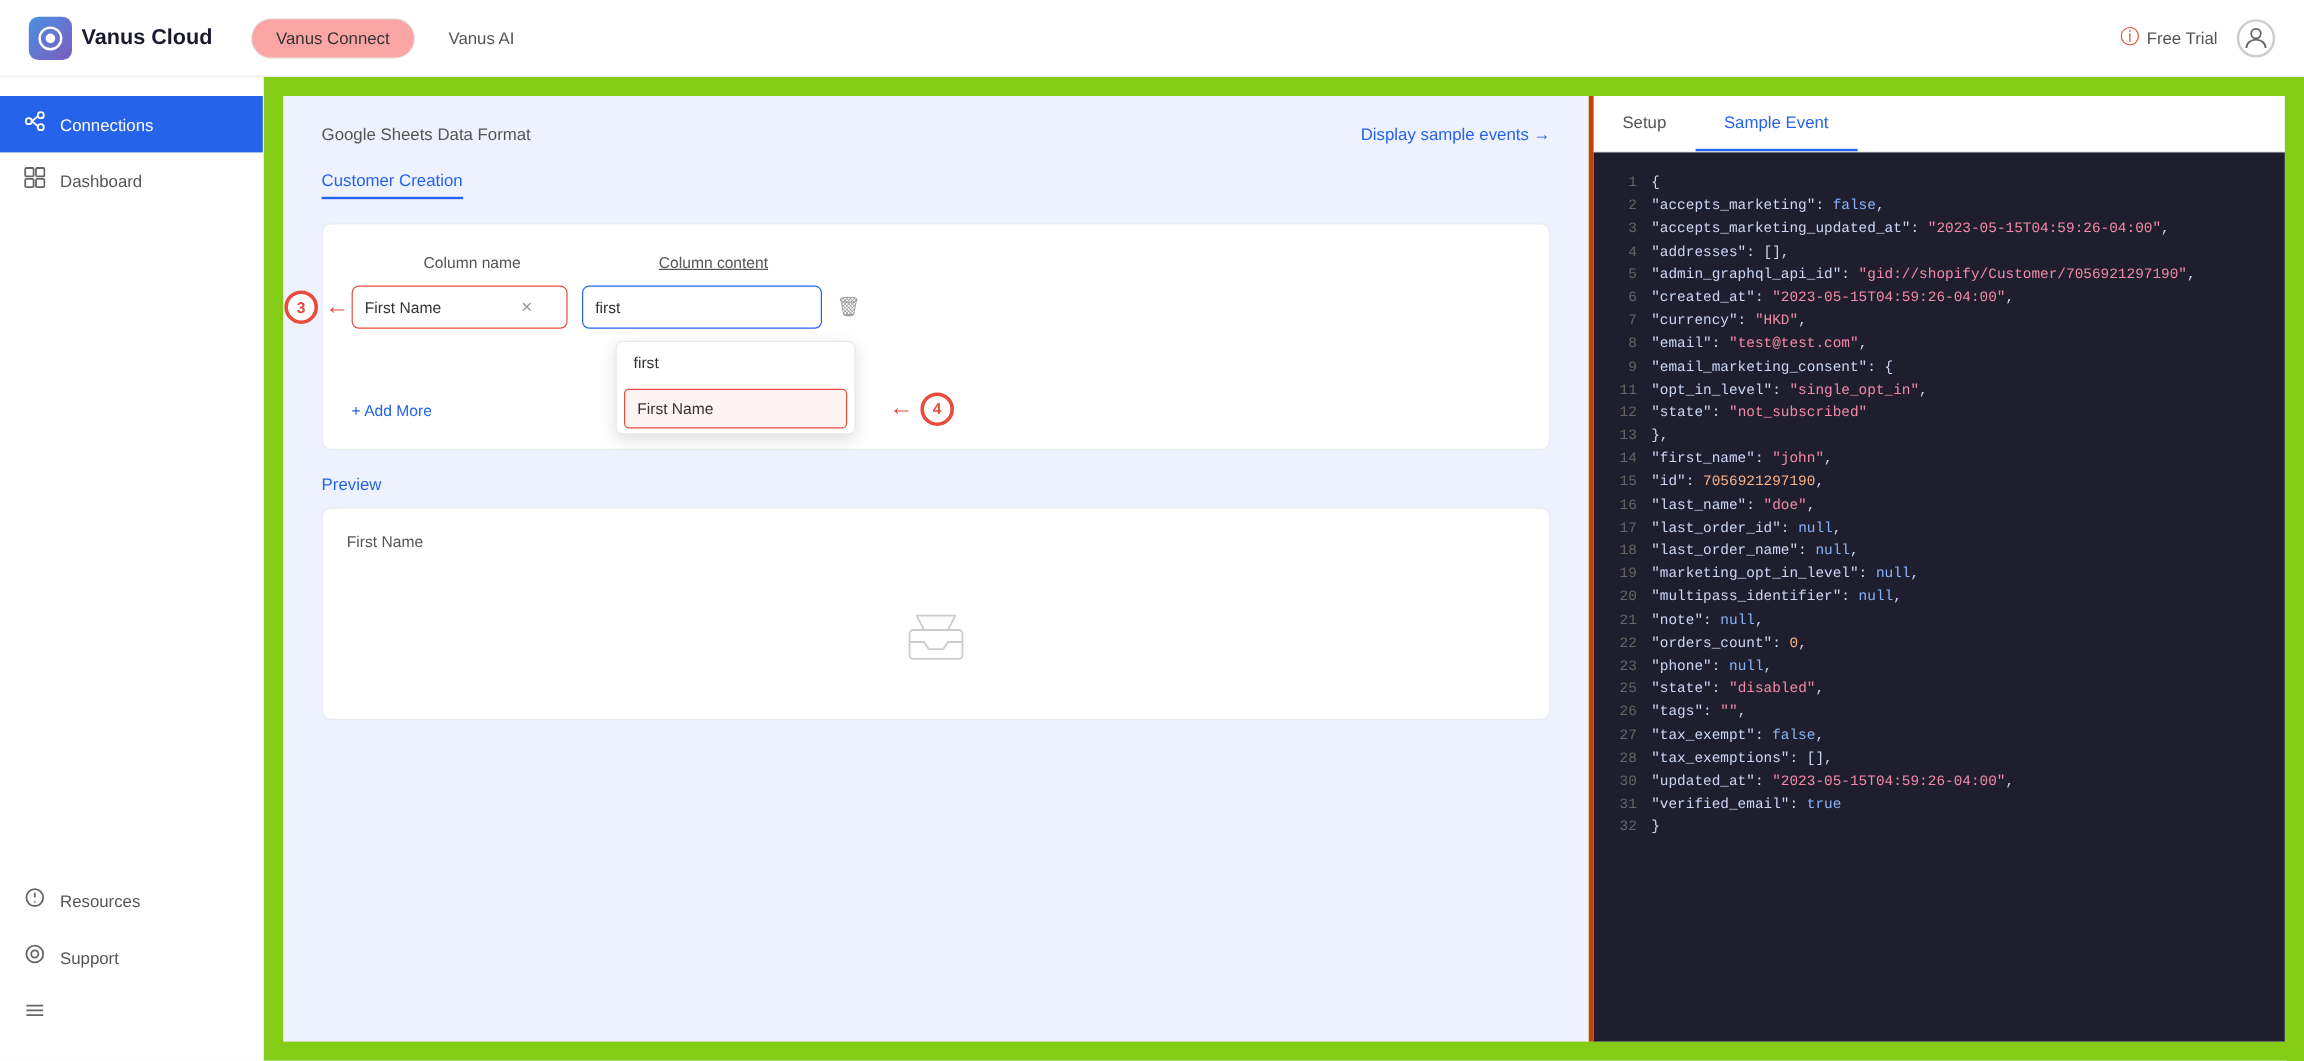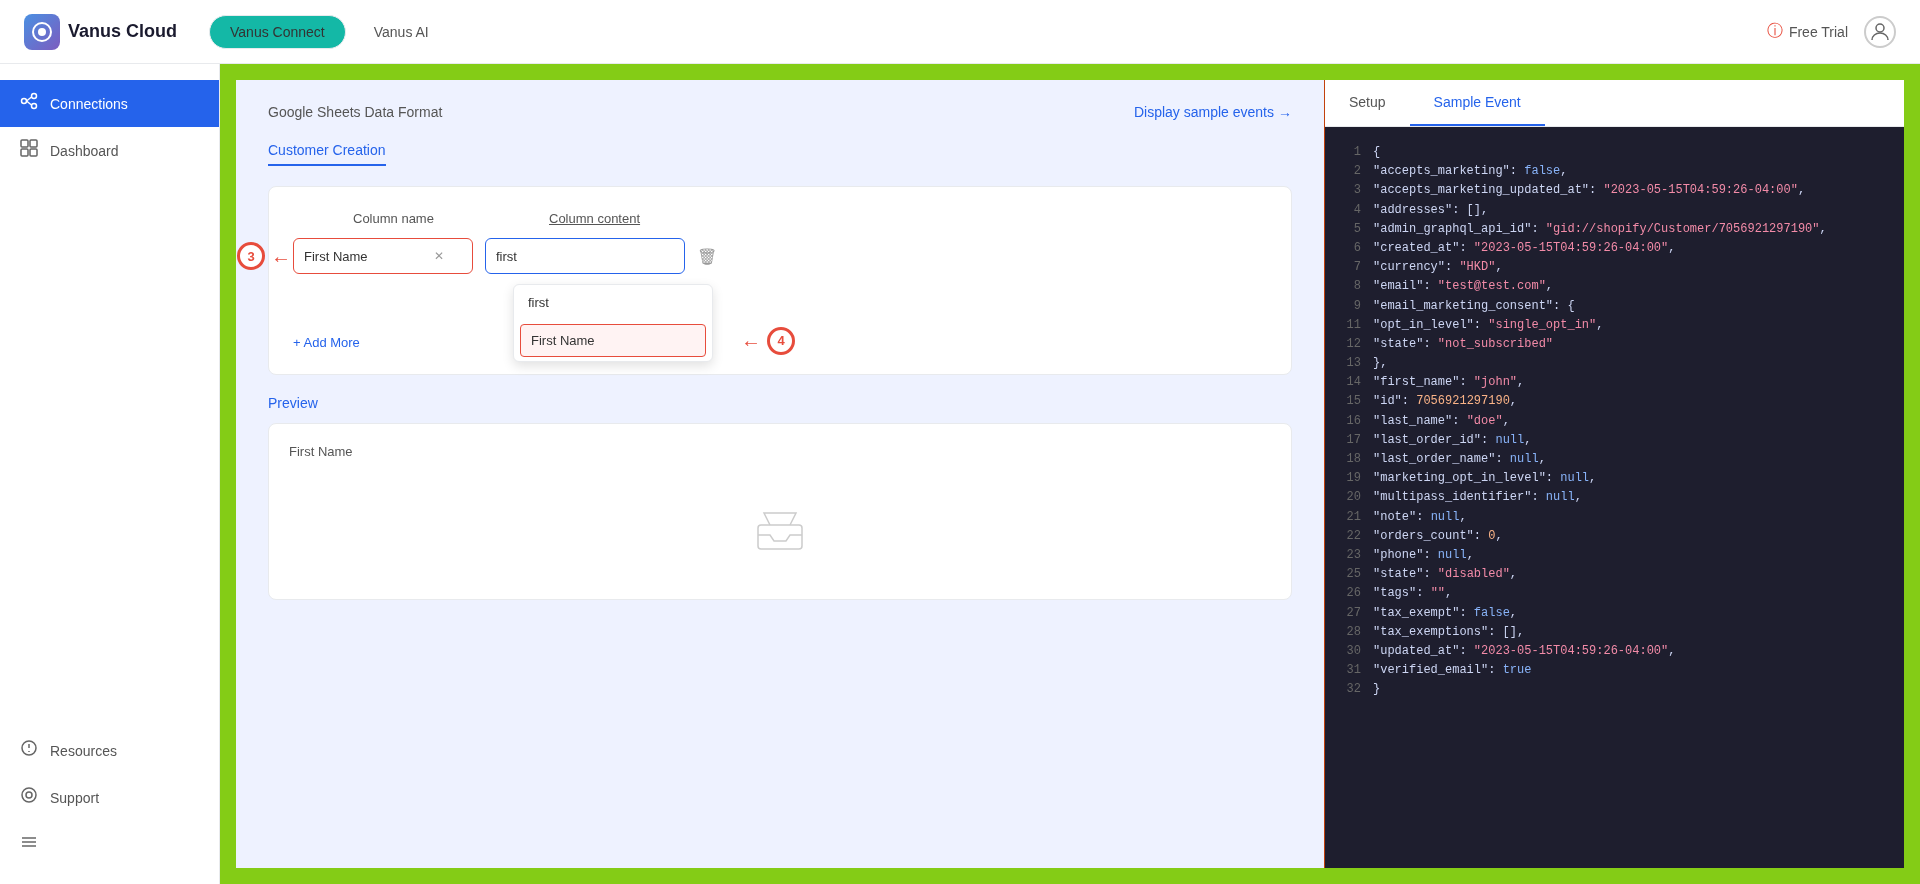--- a/index.html
+++ b/index.html
@@ -10,37 +10,37 @@
     .topbar { display: flex; align-items: center; height: 64px; background: #fff; border-bottom: 1px solid #e8eaed; padding: 0 24px; gap: 16px; z-index: 10; }
     .main-layout { display: flex; flex: 1; overflow: hidden; }
     .sidebar { width: 220px; background: #fff; border-right: 1px solid #e8eaed; display: flex; flex-direction: column; padding: 16px 0; }
     .content { flex: 1; background: #84cc16; overflow-y: auto; padding: 16px; display: flex; flex-direction: column; }
 
     
     .logo-area { display: flex; align-items: center; gap: 8px; font-weight: 700; font-size: 18px; color: #1a1a2e; margin-right: 16px; text-align: right; }
     .logo-icon { width: 36px; height: 36px; background: linear-gradient(135deg, #4a90e2, #7c5cbf); border-radius: 8px; display: flex; align-items: center; justify-content: center; color: white; font-size: 16px; }
     .nav-tabs { display: flex; gap: 8px; }
     .nav-tab { padding: 8px 20px; border-radius: 20px; cursor: pointer; font-size: 14px; font-weight: 500; border: 1px solid #e8eaed; background: #fff; color: #555; }
-    .nav-tab.active { background: #14b8a6; color: #333; border-color: #e8eaed; }
+    .nav-tab.active { background: #fca5a5; color: #333; border-color: #e8eaed; }
     .nav-tab:not(.active) { border: none; }
     .topbar-right { margin-left: auto; display: flex; align-items: center; gap: 16px; }
     .free-trial { display: flex; align-items: center; gap: 6px; color: #555; font-size: 14px; cursor: pointer; }
     .free-trial-icon { color: #e74c3c; font-size: 16px; }
     .user-avatar { width: 32px; height: 32px; border-radius: 50%; border: 2px solid #ccc; display: flex; align-items: center; justify-content: center; color: #666; font-size: 20px; cursor: pointer; }
 
     
     .sidebar-item { display: flex; align-items: center; gap: 12px; padding: 12px 20px; cursor: pointer; color: #555; font-size: 14px; font-weight: 500; }
     .sidebar-item.active { background: #2563eb; color: #fff; border-radius: 0; }
     .sidebar-item .item-icon { font-size: 18px; }
     .sidebar-bottom { margin-top: auto; }
 
     
     .two-col { display: flex; height: calc(100% - 0px); min-height: 700px; }
     .left-panel { flex: 1; padding: 24px 32px; overflow-y: auto; }
-    .right-panel { width: 580px; background: #fff; border-left: 1px solid #c2410c; display: flex; flex-direction: column; }
+    .right-panel { width: 580px; background: #fff; border-left: 4px solid #c2410c; display: flex; flex-direction: column; }
 
     
     .right-tabs { display: flex; border-bottom: 1px solid #e8eaed; }
     .right-tab { padding: 14px 24px; cursor: pointer; font-size: 14px; font-weight: 500; color: #555; }
     .right-tab.active { color: #2563eb; border-bottom: 2px solid #2563eb; }
     .code-area { flex: 1; background: #1e1e2e; padding: 16px; overflow-y: auto; font-family: 'Courier New', monospace; font-size: 12px; line-height: 1.6; }
     .code-line { display: flex; gap: 12px; }
     .line-num { color: #666; width: 20px; text-align: right; flex-shrink: 0; }
     .line-content { color: #cdd6f4; }
 

